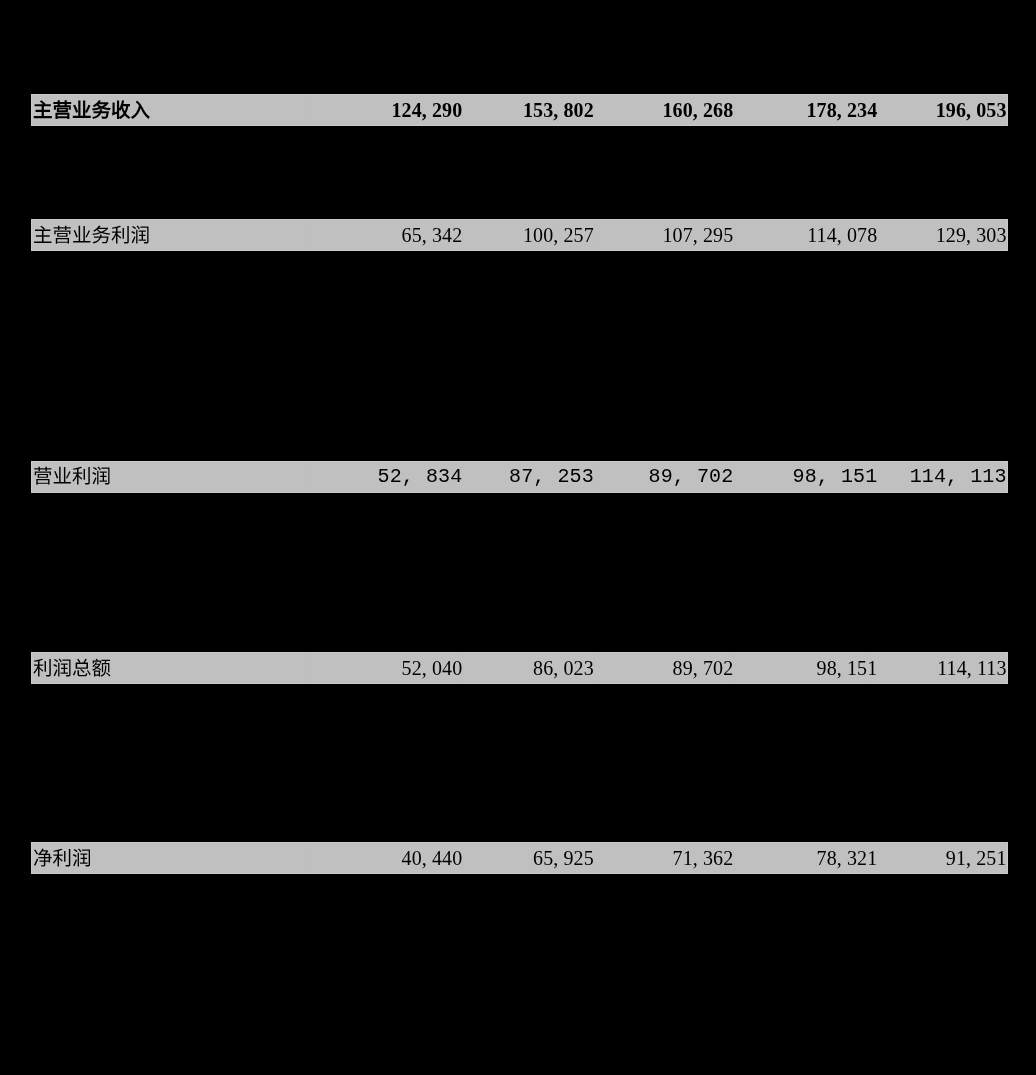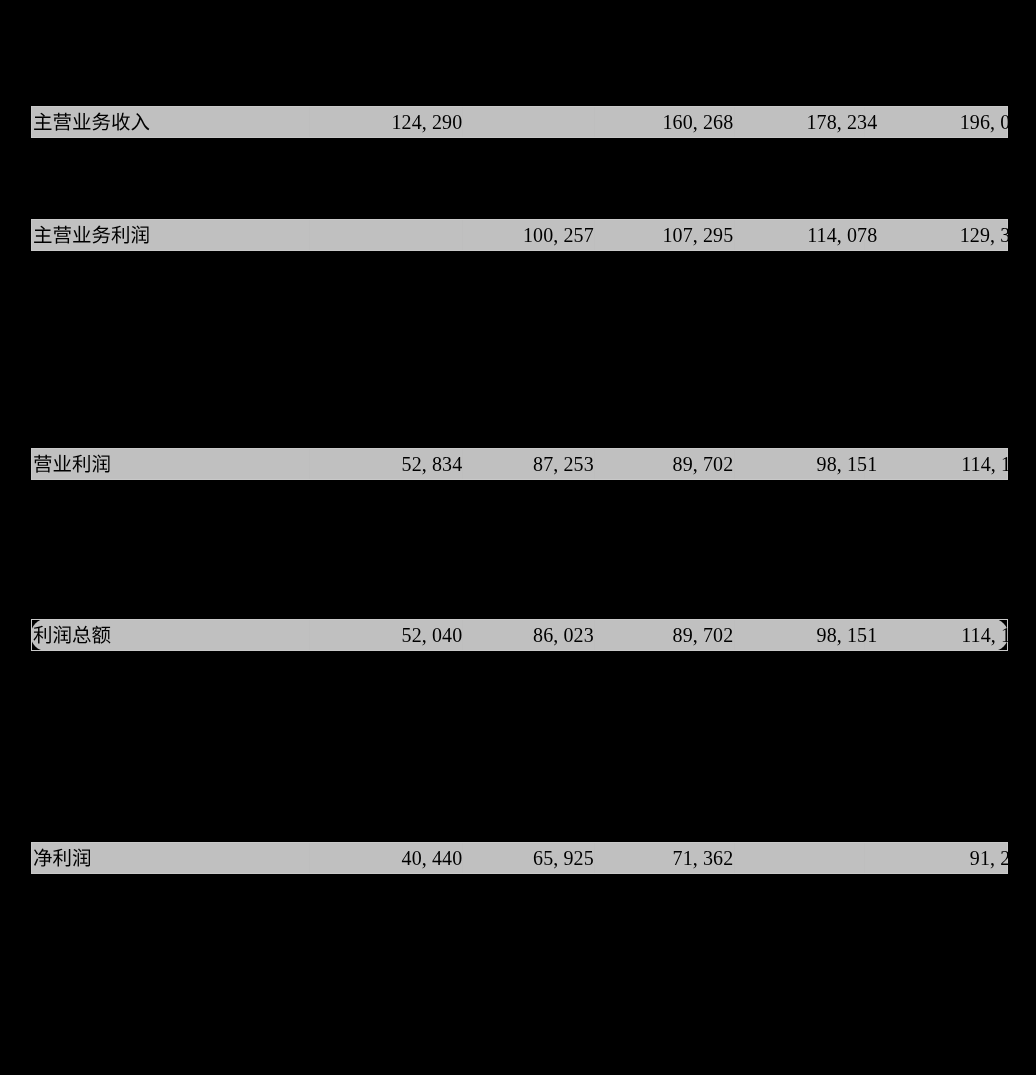--- a/index.html
+++ b/index.html
@@ -15,24 +15,24 @@
   .label,.cell{ will-change:transform; transform:translateZ(0); }
 
   .row{
     position:absolute;
     left:31px;
     width:977px;
     height:32px;
     background:#c0c0c0;
     box-sizing:border-box;
   }
-  .row[data-row="0"]{top:106px;}
+  .row[data-row="0"]{top:94px;font-weight:bold;}
   .row[data-row="1"]{top:218.66px;text-decoration:underline;}
-  .row[data-row="2"]{top:448px;}
-  .row[data-row="3"]{top:619px;border-radius:15px;}
+  .row[data-row="2"]{top:461px;font-family:Liberation Mono, monospace;}
+  .row[data-row="3"]{top:652px;}
   .row[data-row="4"]{top:841.96px;}
 
   .row-top-edge,.row-bottom-edge{
     position:absolute;left:0;width:100%;height:1px;background:#c9c9c9;
   }
   .row-top-edge{top:0;}
   .row-bottom-edge{bottom:0;}
   .row-left-edge,.row-right-edge{
     position:absolute;top:0;width:1px;height:100%;background:#c9c9c9;
   }
@@ -68,55 +68,57 @@
     color:#000000;
     font-size:20px;
     letter-spacing:0.1px;
     white-space:nowrap;
     text-align:right;
   }
   .cell[data-col="0"]{width:431.3px;}
   .cell[data-col="1"]{width:562.8px;}
   .cell[data-col="2"]{width:702.3px;}
   .cell[data-col="3"]{width:833.3px;margin-left:13px;}
-  .cell[data-col="4"]{width:975.5px;margin-left:24px;}
+  .cell[data-col="4"]{width:975.5px;}
 </style>
 </head>
 <body>
 
 <div id="page">
 
   <div class="row" data-row="0">
     <div class="row-top-edge"></div>
     <div class="row-bottom-edge"></div>
     <div class="row-left-edge"></div>
     <div class="row-right-edge"></div>
     <div class="col-sep" data-col="0"></div>
     <div class="col-sep" data-col="1"></div>
     <div class="col-sep" data-col="2"></div>
     <div class="col-sep" data-col="3"></div>
     <div class="col-sep" data-col="4"></div>
     <div class="label">主营业务收入</div>
     <div class="cell" data-col="0">124, 290</div>
+    <div class="cell" data-col="1">153, 802</div>
     <div class="cell" data-col="2">160, 268</div>
     <div class="cell" data-col="3">178, 234</div>
     <div class="cell" data-col="4">196, 053</div>
   </div>
 
   <div class="row" data-row="1">
     <div class="row-top-edge"></div>
     <div class="row-bottom-edge"></div>
     <div class="row-left-edge"></div>
     <div class="row-right-edge"></div>
     <div class="col-sep" data-col="0"></div>
     <div class="col-sep" data-col="1"></div>
     <div class="col-sep" data-col="2"></div>
     <div class="col-sep" data-col="3"></div>
     <div class="col-sep" data-col="4"></div>
     <div class="label">主营业务利润</div>
+    <div class="cell" data-col="0">65, 342</div>
     <div class="cell" data-col="1">100, 257</div>
     <div class="cell" data-col="2">107, 295</div>
     <div class="cell" data-col="3">114, 078</div>
     <div class="cell" data-col="4">129, 303</div>
   </div>
 
   <div class="row" data-row="2">
     <div class="row-top-edge"></div>
     <div class="row-bottom-edge"></div>
     <div class="row-left-edge"></div>
@@ -159,16 +161,17 @@
     <div class="row-right-edge"></div>
     <div class="col-sep" data-col="0"></div>
     <div class="col-sep" data-col="1"></div>
     <div class="col-sep" data-col="2"></div>
     <div class="col-sep" data-col="3"></div>
     <div class="col-sep" data-col="4"></div>
     <div class="label">净利润</div>
     <div class="cell" data-col="0">40, 440</div>
     <div class="cell" data-col="1">65, 925</div>
     <div class="cell" data-col="2">71, 362</div>
+    <div class="cell" data-col="3">78, 321</div>
     <div class="cell" data-col="4">91, 251</div>
   </div>
 
 </div>
 
 </body></html>

